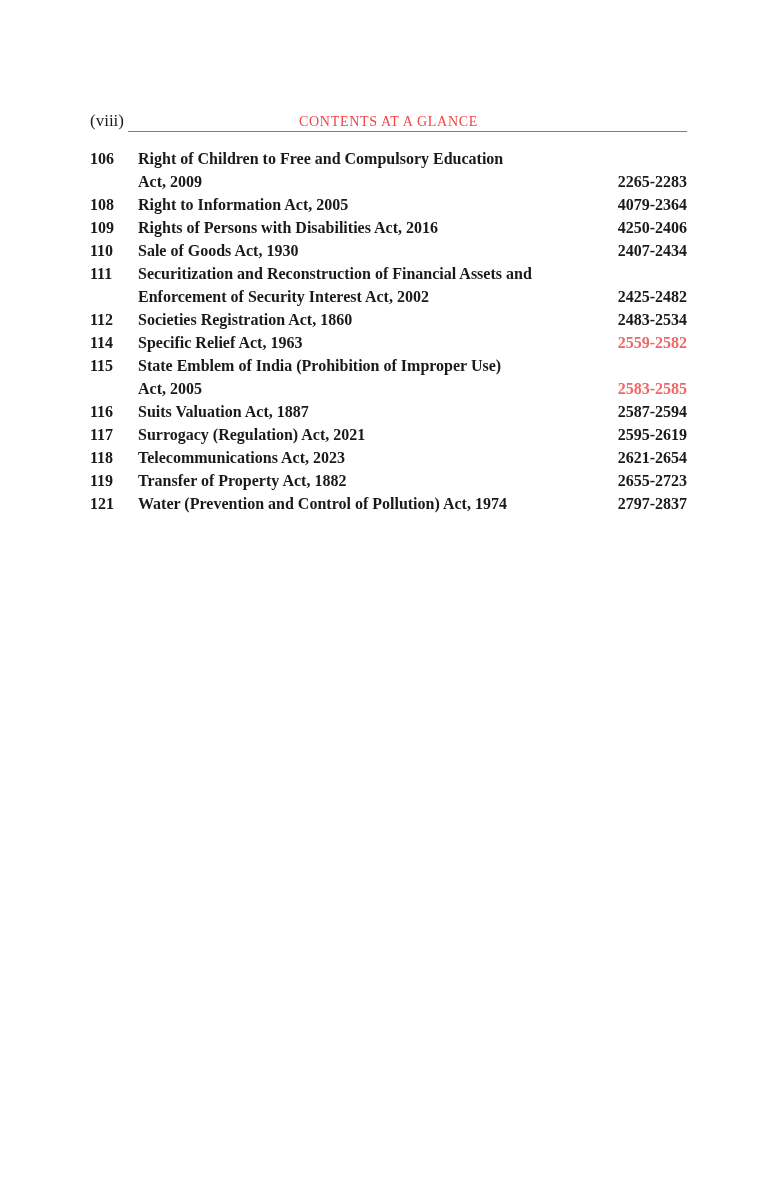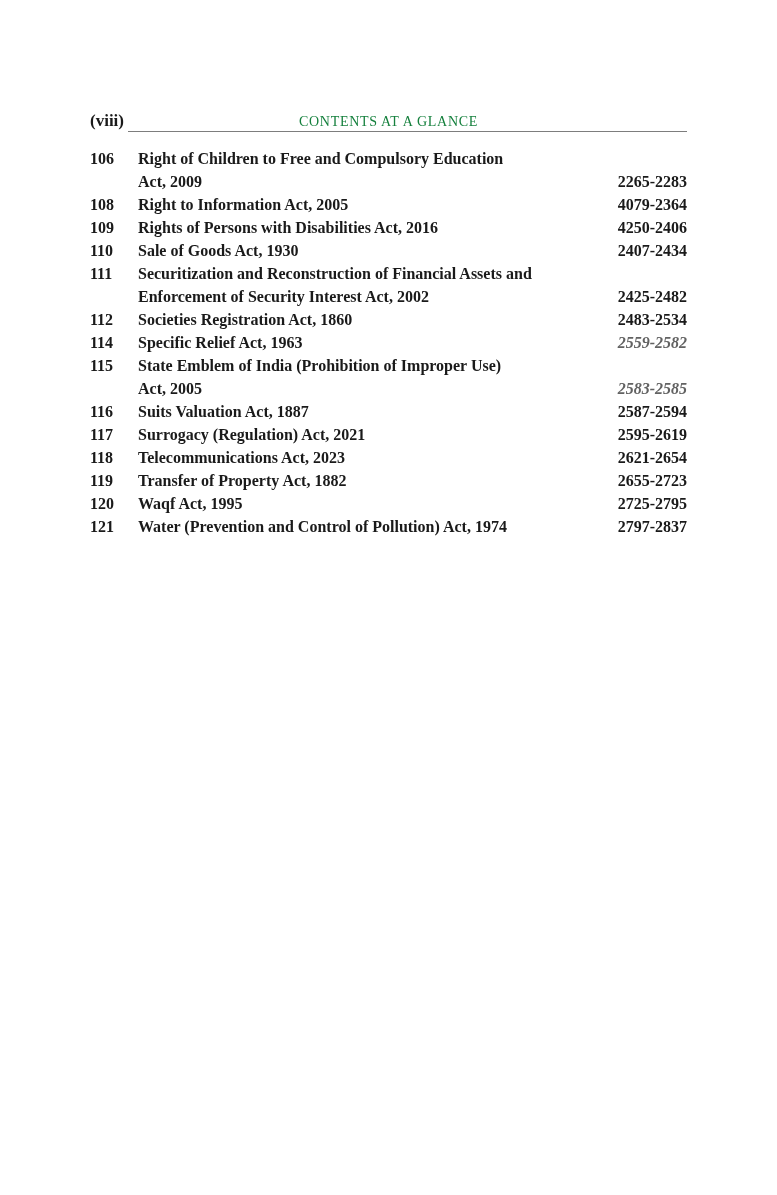--- a/index.html
+++ b/index.html
@@ -23,32 +23,32 @@
   
   .page-header {
     position: relative;
     height: 22px;
   }
   .folio {
     position: absolute;
     left: 0;
     top: 1px;
     font-size: 17px;
-    font-weight: bold;
+    font-weight: normal;
   }
   .running-title {
     position: absolute;
     left: 0;
     right: 0;
     top: 4px;
     text-align: center;
     font-size: 14px;
     letter-spacing: 0.7px;
     font-weight: normal;
-    color: #15803d;
+    color: #ef4444;
   }
   .header-rule {
     position: absolute;
     left: 38px;
     right: 0;
     bottom: 0;
     height: 0;
     border-bottom: 1.4px solid #7d7d7d;
   }
   
@@ -71,23 +71,22 @@
     flex: 1 1 auto;
     padding-right: 10px;
   }
   .pages {
     flex: 0 0 auto;
     align-self: flex-end;
     white-space: nowrap;
     text-align: right;
   }
   .pages.faded {
-    color: #404040;
+    color: #ef4444;
     opacity: 0.82;
-    font-style: italic;
   }
 </style>
 </head>
 <body>
 
 <div class="page">
 
   <header class="page-header">
     <span class="folio">(viii)</span>
     <span class="running-title">CONTENTS AT A GLANCE</span>
@@ -189,27 +188,20 @@
     </div>
 
     <div class="toc-row">
       <span class="num">119</span>
       <span class="title">
           <div>Transfer of Property Act, 1882</div>
         </span>
       <span class="pages">2655-2723</span>
     </div>
 
-    <div class="toc-row">
-      <span class="num">120</span>
-      <span class="title">
-          <div>Waqf Act, 1995</div>
-        </span>
-      <span class="pages">2725-2795</span>
-    </div>
 
     <div class="toc-row">
       <span class="num">121</span>
       <span class="title">
           <div>Water (Prevention and Control of Pollution) Act, 1974</div>
         </span>
       <span class="pages">2797-2837</span>
     </div>
   </main>
 

